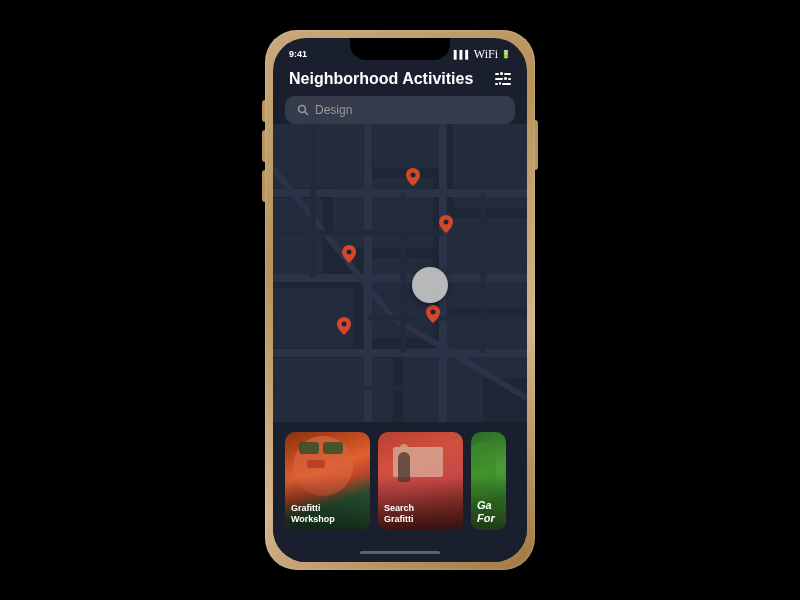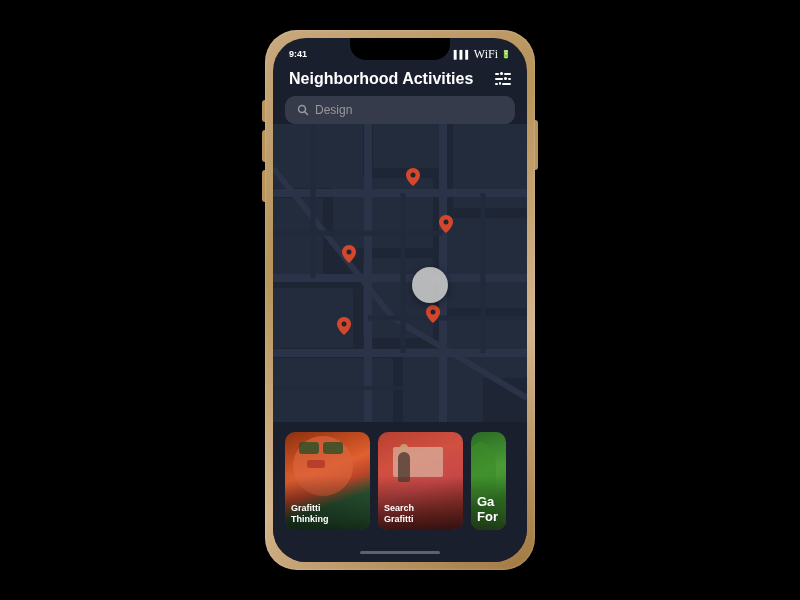--- a/index.html
+++ b/index.html
@@ -377,21 +377,21 @@
           <div style="width:100%;height:100%;background:linear-gradient(160deg,#8B3010 0%,#c44d20 25%,#e06030 40%,#b84428 55%,#2d5e38 70%,#3a7a45 100%);"></div>
 
           <div style="position:absolute;top:4px;left:8px;width:60px;height:60px;border-radius:50%;background:rgba(220,100,60,0.7);"></div>
           <div style="position:absolute;top:10px;left:14px;width:20px;height:12px;background:rgba(40,80,40,0.8);border-radius:3px;"></div>
           <div style="position:absolute;top:10px;left:38px;width:20px;height:12px;background:rgba(40,80,40,0.8);border-radius:3px;"></div>
           <div style="position:absolute;top:28px;left:22px;width:18px;height:8px;background:rgba(180,60,40,0.9);border-radius:2px;"></div>
         </div>
         <div style="position:absolute;bottom:0;left:0;right:0;height:55%;background:linear-gradient(transparent,rgba(0,0,0,0.65));"></div>
         <div class="card-label">
           <span>Grafitti</span><br>
-          <span>Thinking</span>
+          <span>Workshop</span>
         </div>
       </div>
 
       <div class="activity-card">
         <div style="position:absolute;top:0;left:0;width:100%;height:100%;overflow:hidden;">
 
           <div style="width:100%;height:100%;background:linear-gradient(160deg,#b84030 0%,#d05040 30%,#c84848 55%,#a83830 80%,#903030 100%);"></div>
 
           <div style="position:absolute;top:15px;left:15px;width:50px;height:30px;background:rgba(220,200,180,0.6);border-radius:2px;"></div>
 
@@ -404,21 +404,21 @@
           <span>Grafitti</span>
         </div>
       </div>
 
       <div class="activity-card partial-card" style="width:28px;">
         <div style="position:absolute;top:0;left:0;width:100%;height:100%;overflow:hidden;">
           <div style="width:100%;height:100%;background:linear-gradient(160deg,#2a6a25 0%,#4a9a35 40%,#3a8a2a 70%,#5aaa40 100%);"></div>
           <div style="position:absolute;top:10px;left:-5px;width:30px;height:50px;background:rgba(60,140,40,0.6);border-radius:50% 50% 0 0;"></div>
         </div>
         <div style="position:absolute;bottom:0;left:0;right:0;height:55%;background:linear-gradient(transparent,rgba(0,0,0,0.65));"></div>
-        <div class="card-label" style="font-size:13px;">
+        <div class="card-label" style="font-size:11px;font-style:italic;">
           Ga<br>For
         </div>
       </div>
     </div>
 
     <div class="home-bar">
       <div class="home-bar-line"></div>
     </div>
   </div>
 </div>

